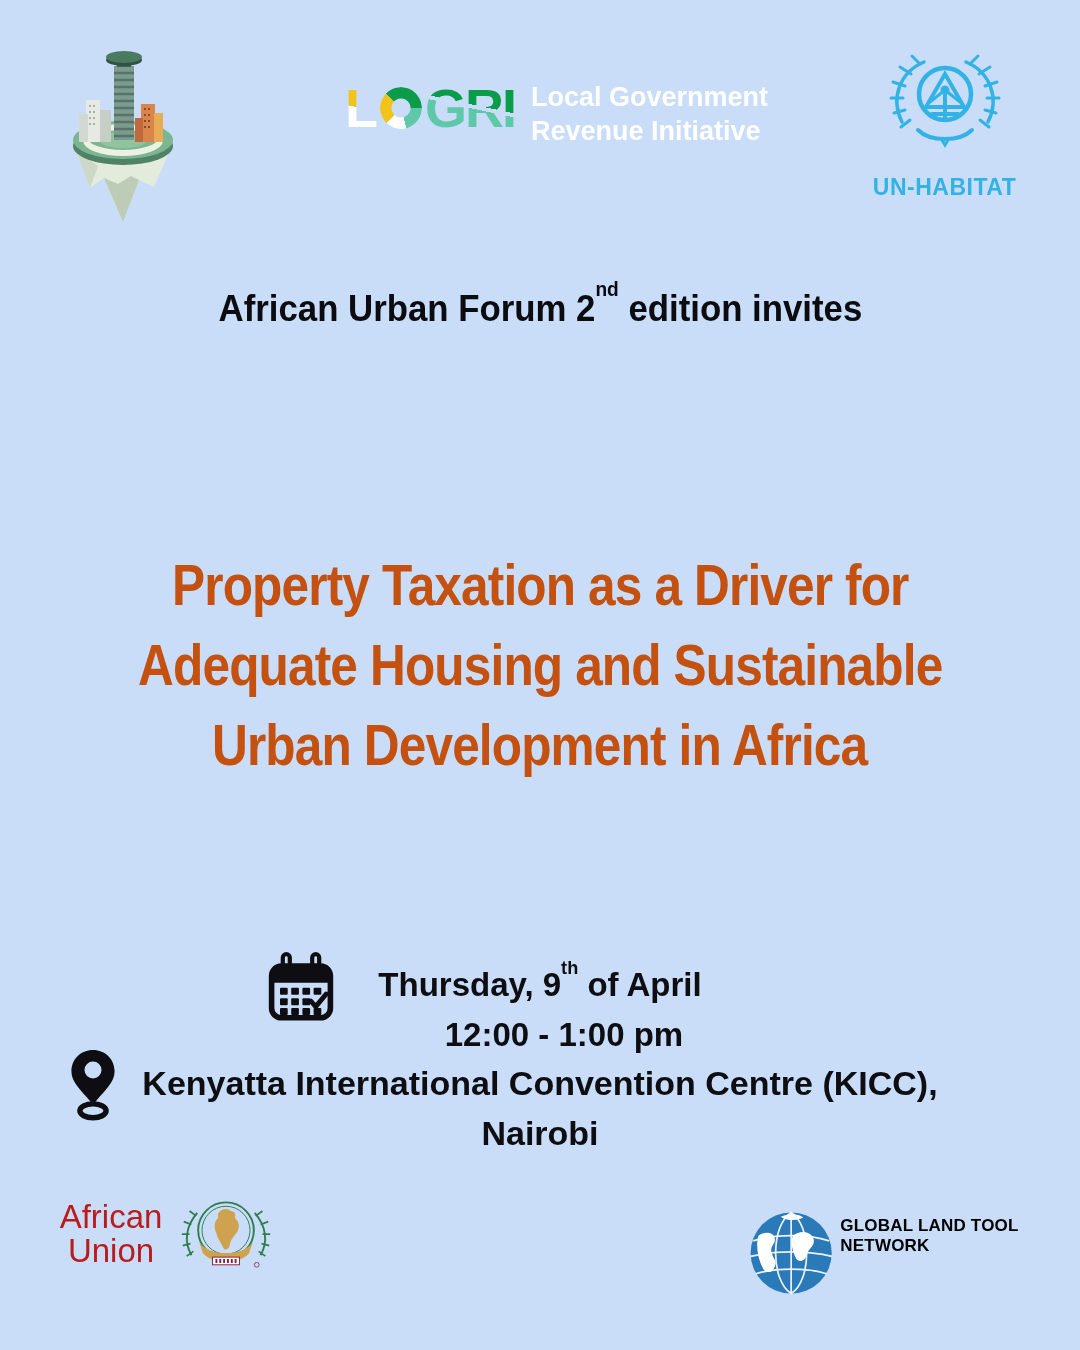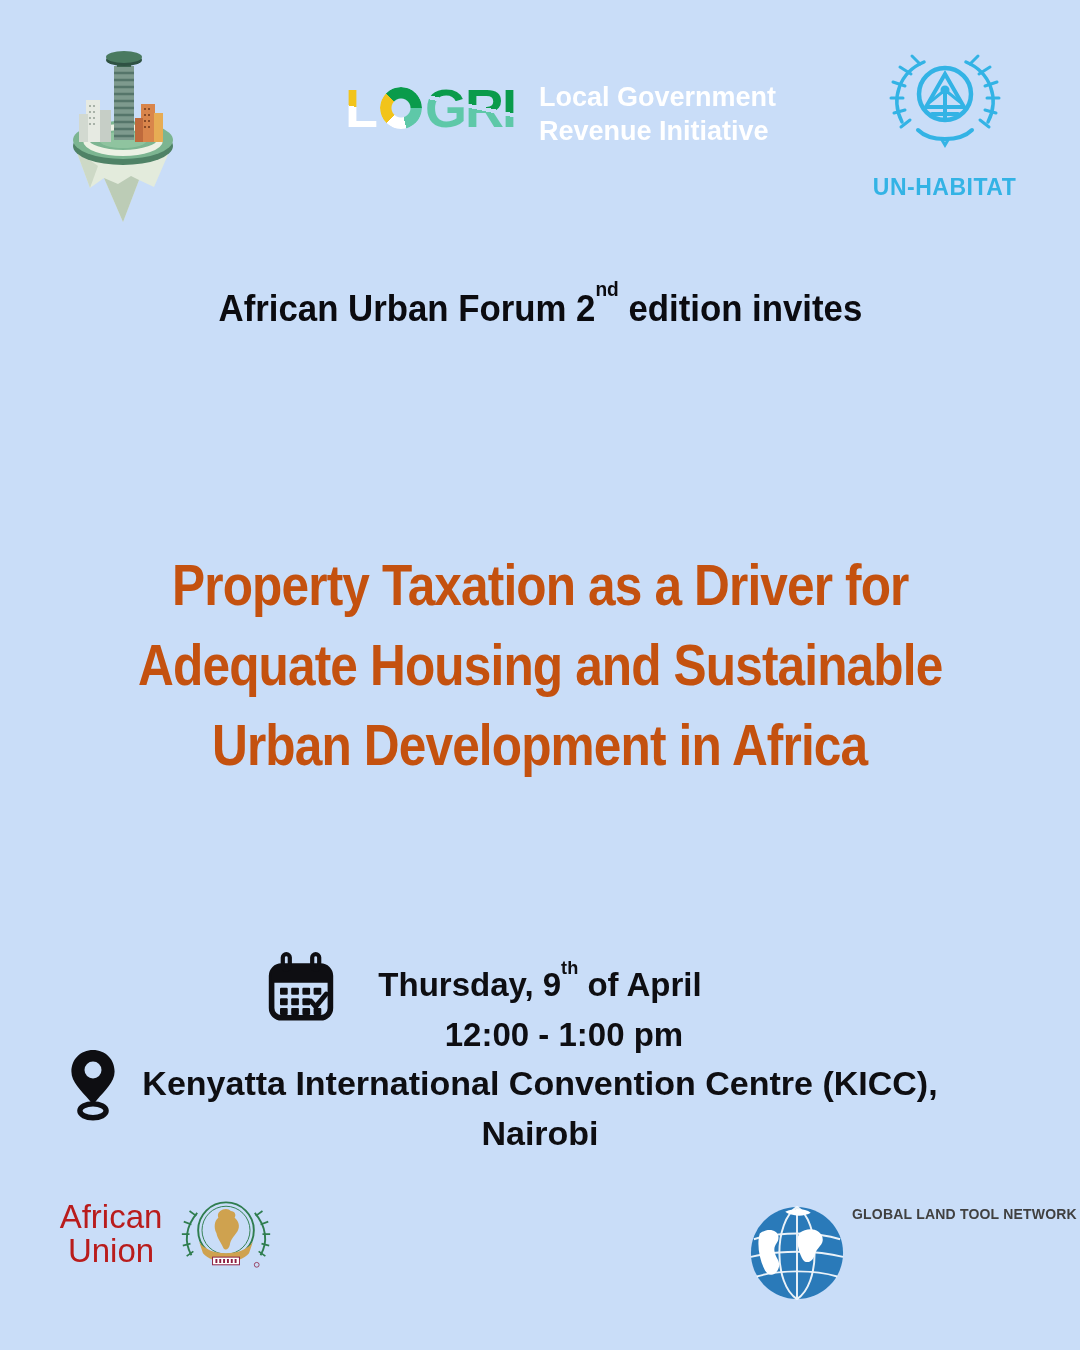--- a/index.html
+++ b/index.html
@@ -18,21 +18,21 @@
     -webkit-background-clip:text;background-clip:text;color:transparent;
   }
   .logri-l{background-image:linear-gradient(192deg,#f2c41b 0 50%,#ffffff 50% 100%);padding-right:1px;}
   .logri-gri{background-image:linear-gradient(192deg,#0a9b4b 0 45%,rgba(255,255,255,0) 45% 50%,#5ec8a8 50% 100%);}
   .logri-o{
     width:42px;height:42px;border-radius:50%;margin:0 3px;align-self:center;
     background:conic-gradient(from 315deg,#0a9b4b 0 135deg,#5ec8a8 135deg 210deg,#ffffff 210deg 268deg,#f2c41b 268deg 360deg);
     -webkit-mask:radial-gradient(circle at 50% 50%,transparent 0 9px,#000 10px);
     mask:radial-gradient(circle at 50% 50%,transparent 0 9px,#000 10px);
   }
-  .logri-text{margin-left:24px;color:#ffffff;font-weight:bold;font-size:27px;line-height:34px;padding-top:2px;}
+  .logri-text{margin-left:16px;color:#ffffff;font-weight:bold;font-size:27px;line-height:34px;padding-top:2px;}
   #unhabitat{left:872px;top:50px;width:145px;text-align:center;}
   #unhabitat .label{color:#33b3e5;font-weight:bold;font-size:23px;letter-spacing:0.5px;margin-top:19px;}
   
   #invite-heading{left:0;top:288px;width:1080px;text-align:center;color:#0b0b10;font-size:37px;font-weight:bold;}
   #invite-heading .squeeze{display:inline-block;transform:scaleX(0.94);white-space:nowrap;}
   sup.sp{font-size:55%;position:relative;top:-0.55em;font-weight:bold;}
   
   #main-title{left:0;top:545px;width:1080px;text-align:center;color:#c4510f;font-weight:bold;font-size:57px;}
   #main-title .line{height:80px;line-height:80px;}
   #main-title .squeeze{display:inline-block;transform:scaleX(0.87);white-space:nowrap;letter-spacing:-1px;}
@@ -45,21 +45,21 @@
   #calendar-icon{left:266px;top:950px;width:70px;height:74px;}
   #pin-icon{left:66px;top:1048px;width:54px;height:74px;}
   
   #au-logo{left:46px;top:1200px;display:flex;}
   #au-text{width:130px;text-align:center;color:#b91c1c;font-size:33px;line-height:34px;font-weight:400;}
   #au-emblem{width:96px;height:96px;margin-left:2px;margin-top:-12px;}
   #gltn-logo{left:748px;top:1196px;display:flex;}
   #gltn-globe{width:98px;height:98px;margin-top:8px;}
   #gltn-textcol{margin-left:6px;}
   #gltn-acronym{font-size:64px;line-height:64px;font-weight:400;color:#6a5b53;letter-spacing:1px;}
-  #gltn-tagline{font-size:14px;font-weight:bold;color:#404040;letter-spacing:0.2px;margin-top:10px;}
+  #gltn-tagline{font-size:17px;font-weight:bold;color:#000000;letter-spacing:0.2px;margin-top:20px;}
 </style>
 </head>
 <body>
 
 <div id="poster">
 
   <svg id="kicc-logo" class="abs" viewBox="0 0 150 190">
     <path d="M28,114 L42,152 L56,142 L75,186 L91,144 L106,151 L122,114 Z" fill="#e3ebdc"></path>
     <path d="M56,142 L75,186 L91,144 L83,140 L70,148 Z" fill="#bcccb6"></path>
     <path d="M28,114 L42,152 L50,130 Z" fill="#cdd9c6"></path>

